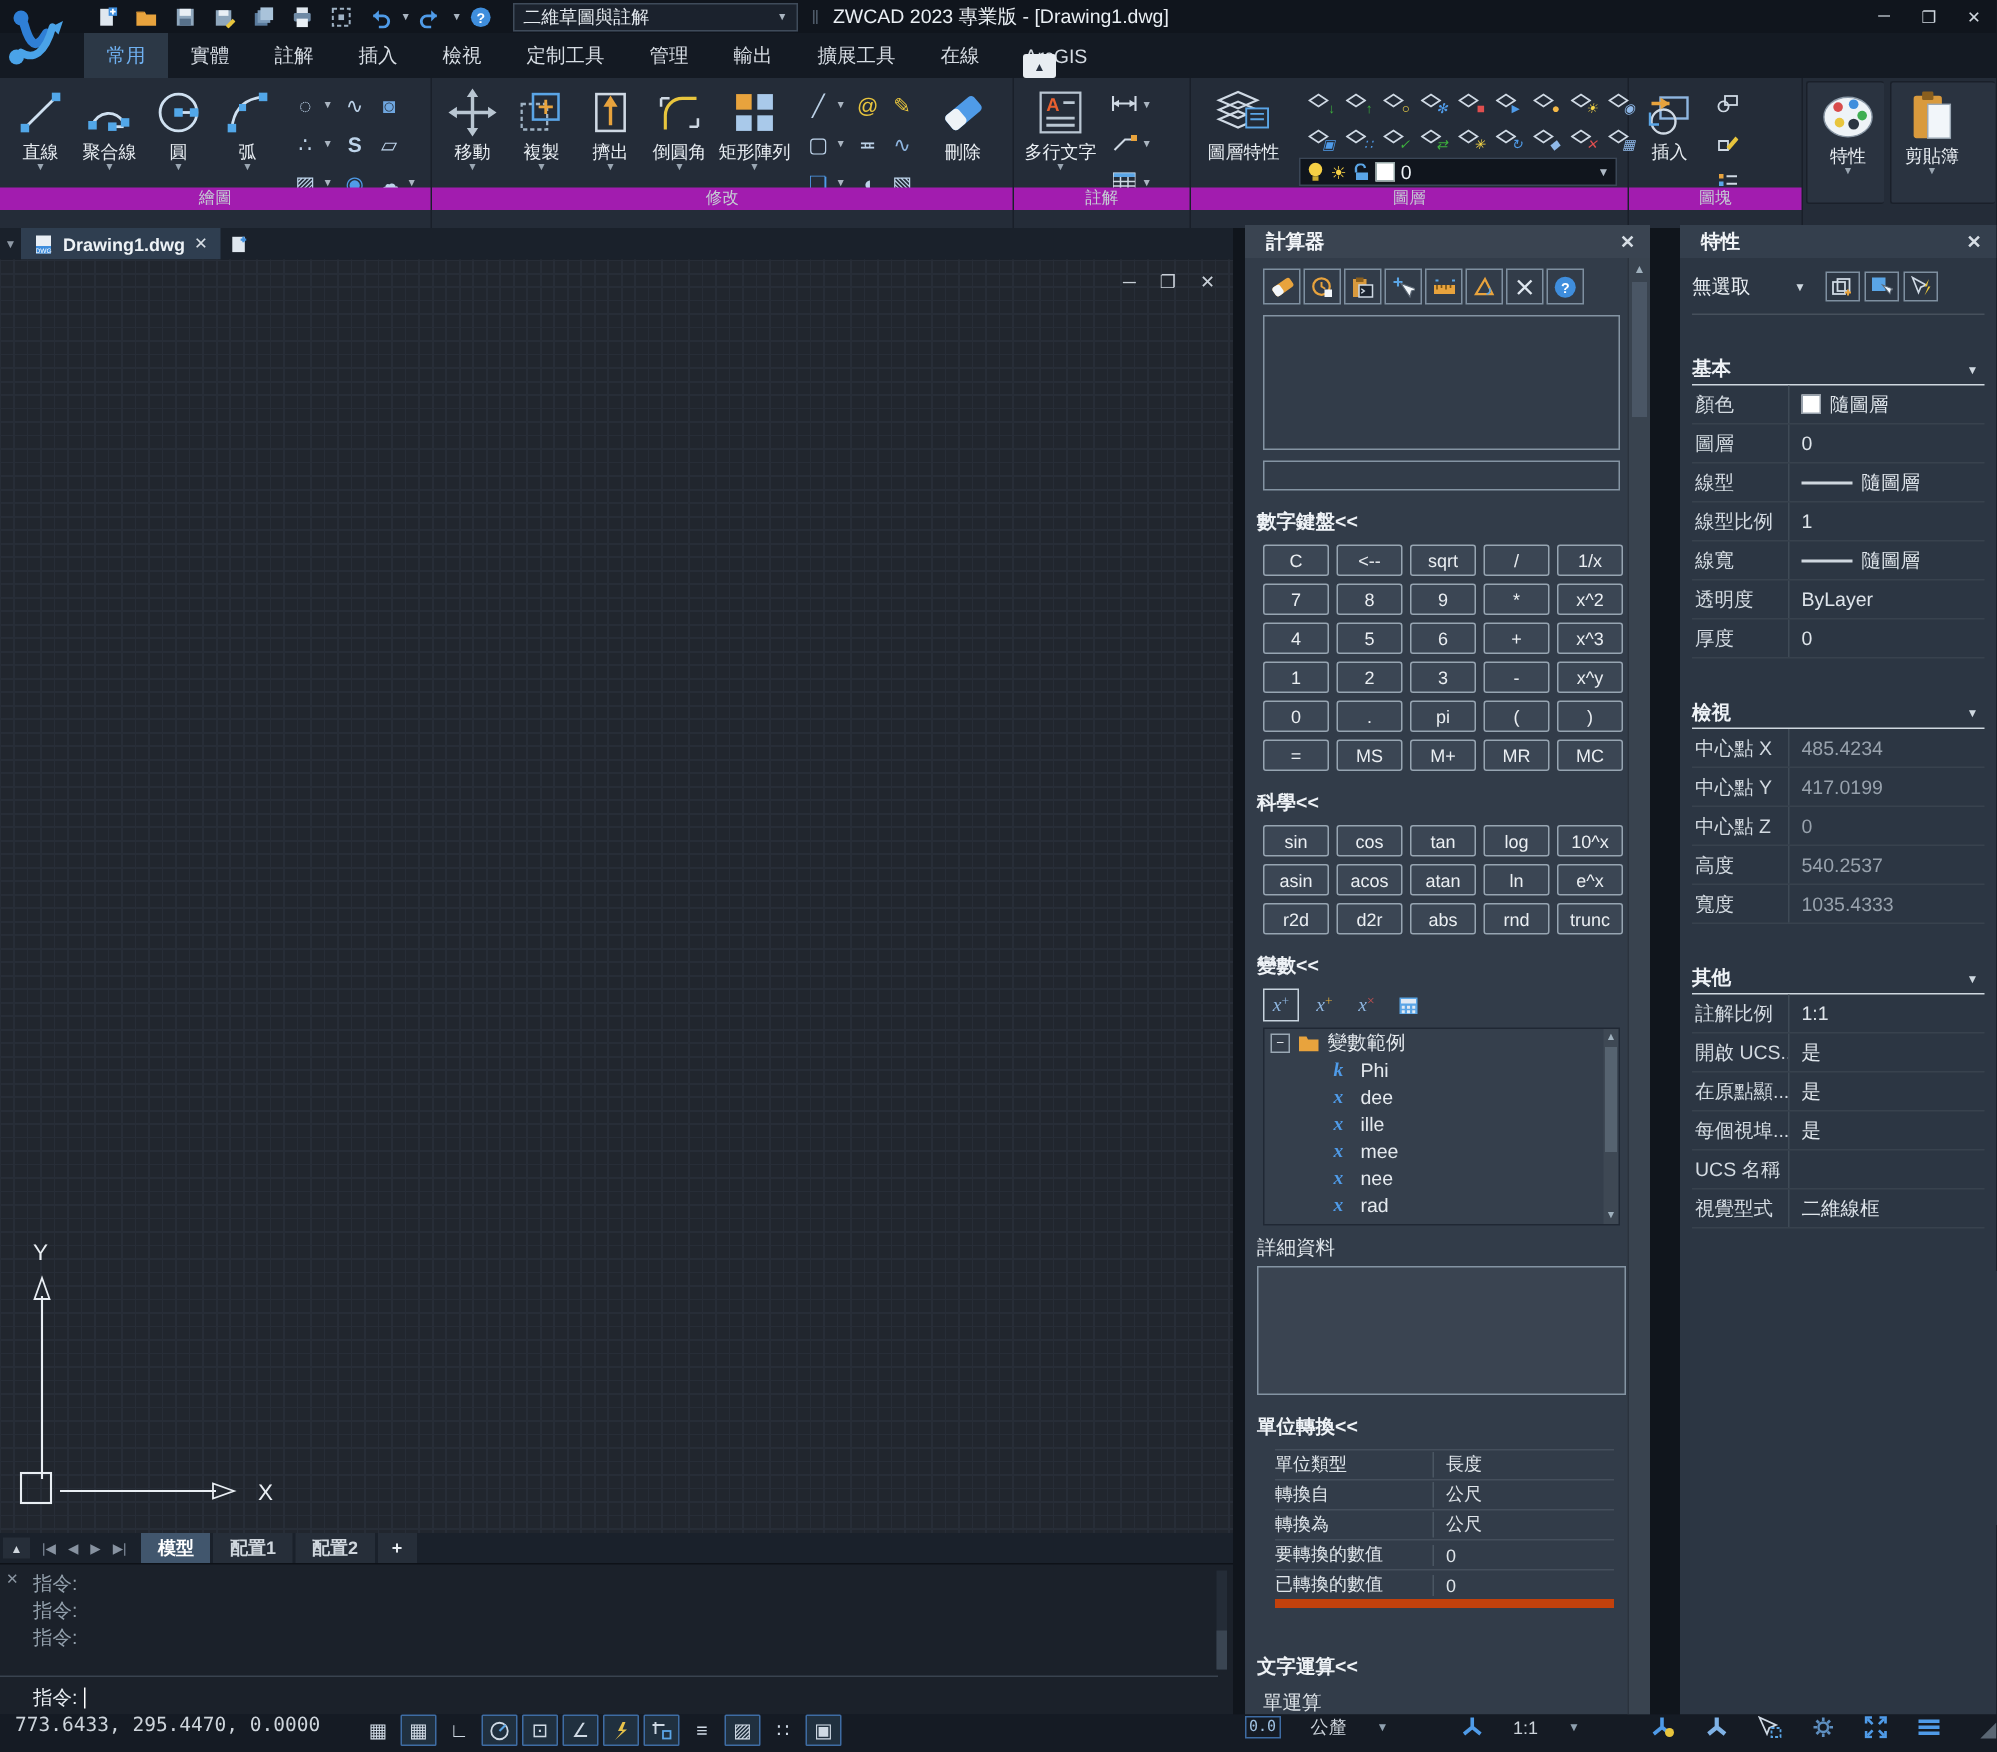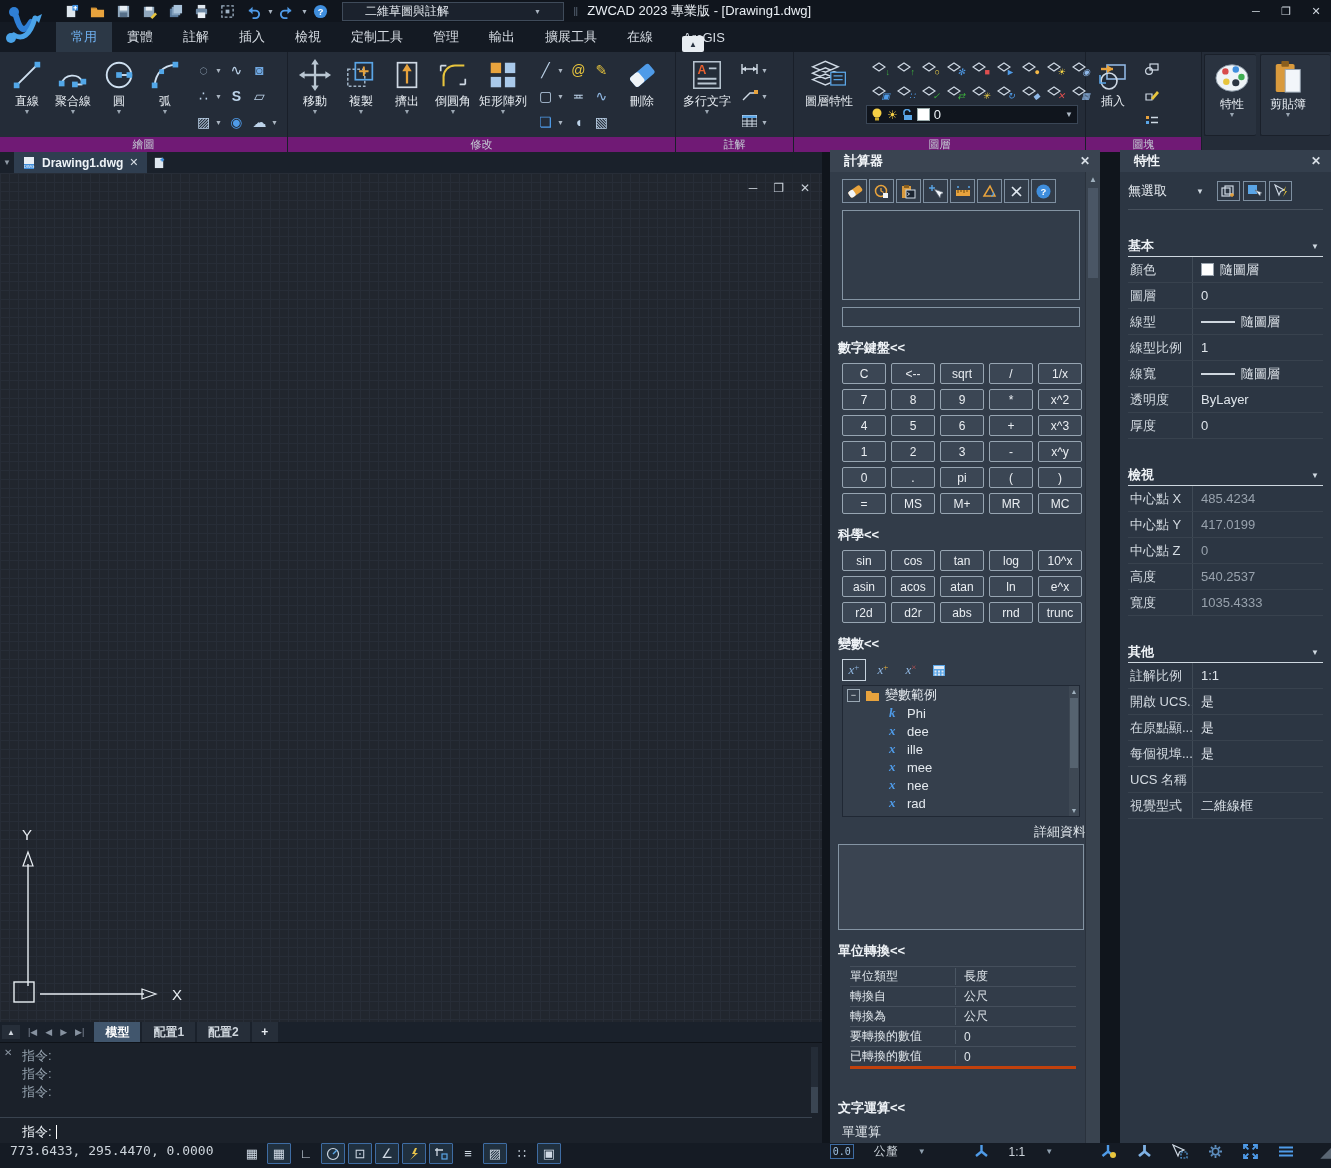--- a/index.html
+++ b/index.html
@@ -5,34 +5,34 @@
   html,body{margin:0;padding:0;}
   body{width:1331px;height:1168px;background:#141a23;font-family:"Liberation Sans",sans-serif;overflow:hidden;position:relative;color:#dfe5ec;-webkit-font-smoothing:antialiased;}
   .abs{position:absolute;}
   
   .titlebar{left:0;top:0;width:1331px;height:22px;background:#10151d;display:flex;align-items:center;z-index:4;}
   .logo{position:absolute;left:0;top:0;width:52px;height:50px;display:flex;align-items:center;justify-content:center;z-index:6;}
   .qa-row{margin-left:58px;display:flex;align-items:center;}
   .qa{width:26px;height:20px;display:flex;align-items:center;justify-content:center;}
   .qa svg{width:15px;height:15px;}
   .caret-s{font-size:7px;color:#aab5c1;margin-left:1px;}
-  .ws-select{margin-left:8px;width:176px;height:17px;border:1px solid #3f4b5a;background:#1b222d;display:flex;align-items:center;justify-content:space-between;padding:0 22px;font-size:12px;color:#e6ebf1;}
+  .ws-select{margin-left:8px;width:176px;height:17px;border:1px solid #3f4b5a;background:#1b222d;display:flex;align-items:center;justify-content:space-between;padding:0 6px;font-size:12px;color:#e6ebf1;}
   .tb-sep{color:#4e5a68;margin:0 9px;font-size:13px;}
   .tb-title{font-size:13px;color:#eaeff4;}
   .win-controls{margin-left:auto;display:flex;}
   .winbtn{width:30px;height:22px;display:flex;align-items:center;justify-content:center;color:#cfd6de;font-size:11px;}
   
   .menubar{left:0;top:22px;width:1331px;height:30px;display:flex;align-items:stretch;padding-left:56px;box-sizing:border-box;background:#141a23;}
   .mtab{padding:0 15px;display:flex;align-items:center;font-size:13px;color:#d6dce3;white-space:nowrap;}
   .mtab.active{background:#2c3846;color:#6fb0f0;}
   .rib-collapse{width:22px;height:16px;margin:7px 0 0 10px;background:#e8edf2;border-radius:2px;display:flex;align-items:center;justify-content:center;color:#273140;font-size:8px;}
   
   .ribbon{left:0;top:52px;width:1331px;height:100px;background:#242c38;display:flex;box-sizing:border-box;}
   .rpanel{position:relative;border-right:1px solid #191f29;padding:3px 4px 16px 4px;display:flex;align-items:flex-start;box-sizing:border-box;flex:none;}
-  .rpanel-label{position:absolute;left:0;right:0;bottom:0;height:15px;background:#701a75;color:#c5ccd4;font-size:11px;text-align:center;line-height:15px;}
+  .rpanel-label{position:absolute;left:0;right:0;bottom:12px;height:15px;background:#a21caf;color:#c5ccd4;font-size:11px;text-align:center;line-height:15px;}
   .bigbtn{display:flex;flex-direction:column;align-items:center;padding:1px 3px;min-width:40px;}
   .bicon{height:38px;display:flex;align-items:center;justify-content:center;}
   .blabel{font-size:12px;color:#e8edf2;white-space:nowrap;line-height:14px;}
   .bcaret{font-size:7px;color:#9aa6b2;line-height:7px;}
   .sgrid{display:grid;grid-template-rows:repeat(3,26px);grid-auto-flow:column;margin:2px 0 0 4px;}
   .scell{display:flex;align-items:center;font-size:14px;color:#bdd3e9;padding:0 3px;gap:2px;}
   .scell .g{width:17px;text-align:center;display:inline-block;}
   .layer-right{display:flex;flex-direction:column;margin-left:6px;}
   .layer-grid{display:grid;grid-template-columns:repeat(9,25px);grid-template-rows:24px 24px;}
   .licon{position:relative;display:flex;align-items:center;justify-content:center;}
@@ -98,25 +98,25 @@
   .vt-sup{font-size:9px;color:#e8b23d;font-style:normal;margin-top:-6px;}
   .tree{margin-left:12px;width:238px;height:132px;border:1px solid #202834;background:#353f4c;box-sizing:border-box;position:relative;overflow:hidden;}
   .tree-inner{position:absolute;left:0;top:0;right:10px;bottom:0;overflow:hidden;}
   .tree-row{height:18px;display:flex;align-items:center;font-size:13px;color:#e4e9ee;gap:5px;padding-left:4px;}
   .expander{width:11px;height:11px;border:1px solid #9aa8b4;display:flex;align-items:center;justify-content:center;font-size:9px;line-height:9px;color:#e4e9ee;}
   .tree-item{height:18px;display:flex;align-items:center;font-size:13px;color:#e4e9ee;gap:8px;padding-left:46px;}
   .tree-icon{font-family:"Liberation Serif",serif;font-style:italic;font-weight:bold;color:#4f9be8;font-size:13px;width:10px;}
   .tree-scroll{position:absolute;right:0;top:0;bottom:0;width:10px;background:#3e4854;}
   .tree-scroll .a{position:absolute;left:0;right:0;text-align:center;font-size:7px;color:#9fb0bd;}
   .tree-scroll .thumb{position:absolute;left:1px;right:1px;top:12px;height:70px;background:#56masked6370;background:#566370;}
-  .detail-label{font-size:13px;color:#dfe5ea;margin:6px 0 3px 8px;text-align:right;}
+  .detail-label{font-size:13px;color:#dfe5ea;margin:6px 0 3px 8px;}
   .detail-box{margin-left:8px;width:246px;height:86px;border:1px solid #8494a3;background:#3a4451;box-sizing:border-box;}
   .units-table{margin-left:20px;width:226px;font-size:12px;}
   .u-row{display:flex;height:19px;align-items:center;border-top:1px solid #454f5c;}
-  .u-row:last-child{border-bottom:3px solid #c2410c;}
+  .u-row:last-child{border-bottom:6px solid #c2410c;}
   .u-label{width:105px;color:#dfe5ea;}
   .u-val{border-left:1px solid #4a5663;padding-left:8px;color:#dfe5ea;flex:1;}
   .ops-sub{font-size:13px;color:#dfe5ea;margin:1px 0 4px 12px;}
   .ops-row{display:flex;gap:4px;margin-left:12px;}
   .ops-row .kbtn{width:55px;height:19px;}
   .calc-scroll{position:absolute;right:0;top:22px;bottom:0;width:14px;background:#39434f;border-left:1px solid #2a323d;}
   .calc-scroll .a{position:absolute;left:0;right:0;text-align:center;font-size:8px;color:#9fb0bd;}
   .calc-scroll .thumb{position:absolute;left:2px;right:2px;top:16px;height:90px;background:#4a5665;}
   
   .props{left:1120px;top:150px;width:211px;height:993px;background:#2c3643;}

